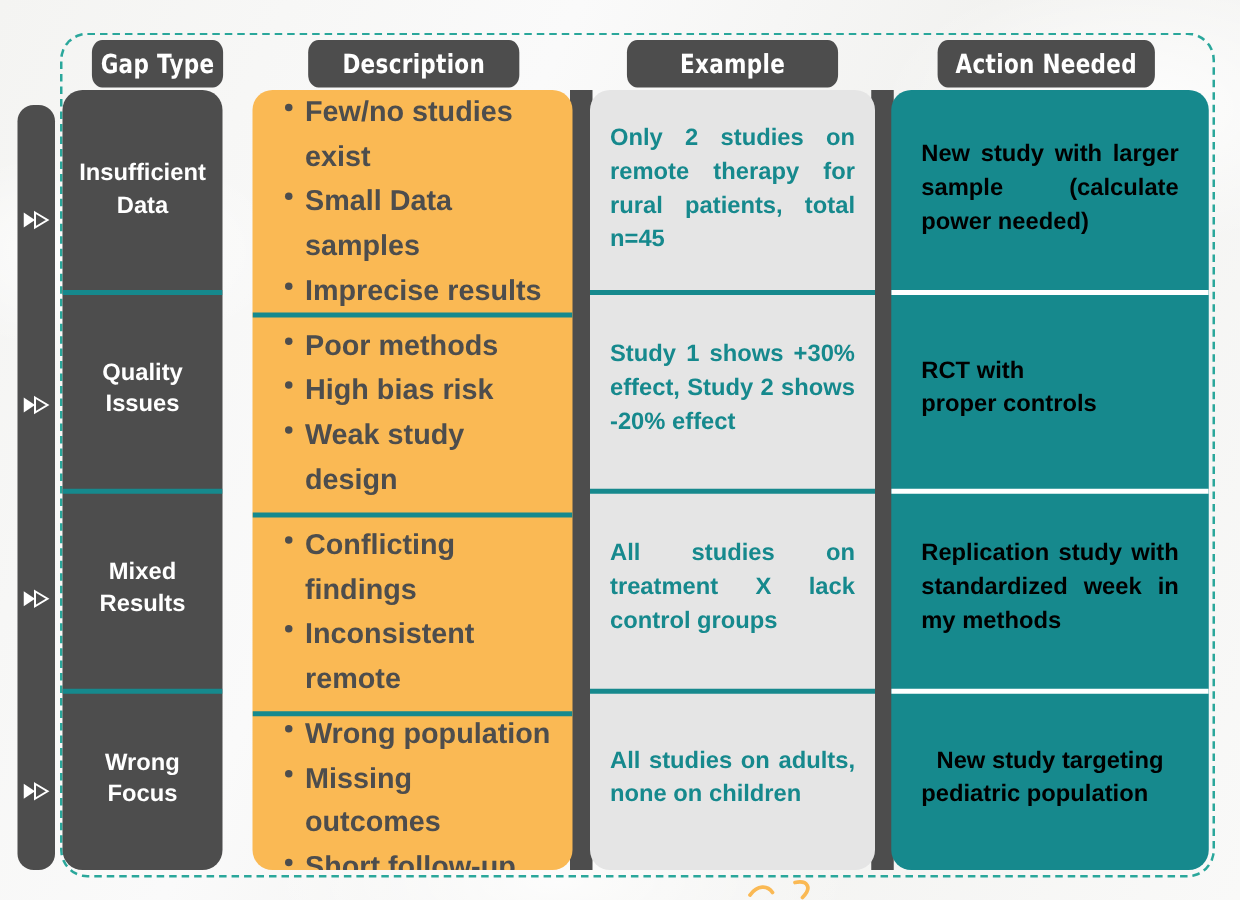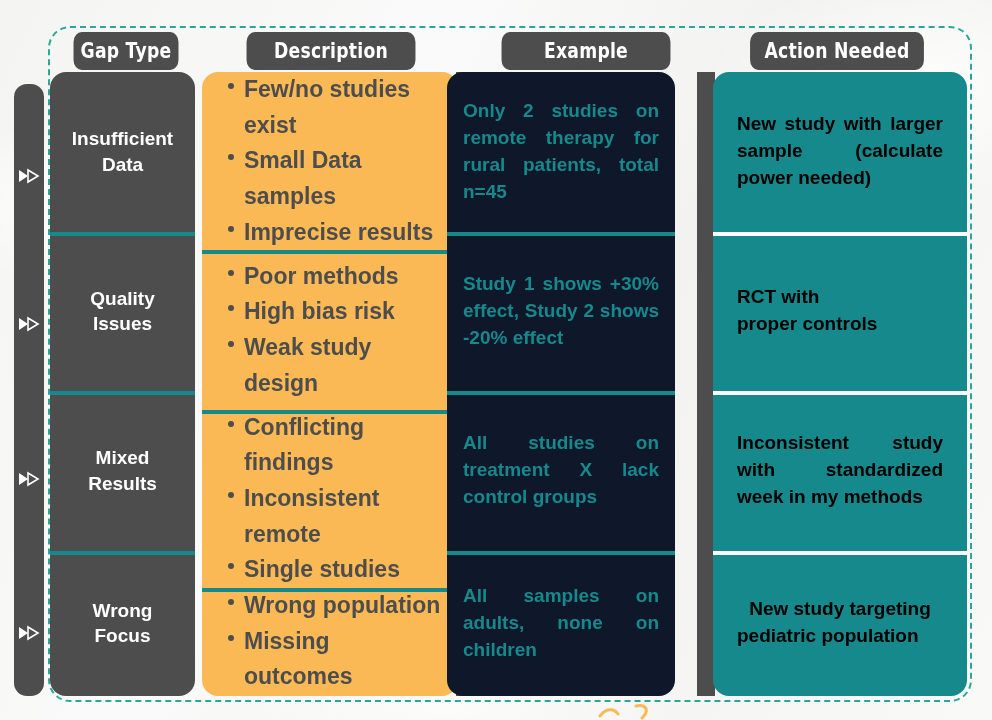--- a/index.html
+++ b/index.html
@@ -69,23 +69,23 @@
 
   
   .col {
     position: absolute;
     top: 72px;
     height: 624px;
     border-radius: 16px;
     z-index: 4;
     overflow: hidden;
   }
-  .col-gaptype    { left: 50px;  width: 145px; background: #4d4d4d; }
+  .col-gaptype    { left: 50px;  width: 128px; background: #4d4d4d; }
   .col-desc       { left: 202px; width: 256px; background: #fab954; }
-  .col-example    { left: 447px; width: 228px; background: #0f172a; }
+  .col-example    { left: 472px; width: 228px; background: #e5e5e5; }
   .col-action     { left: 713px; width: 254px; background: #16898d; }
 
   
   .gutter {
     position: absolute;
     top: 72px;
     height: 624px;
     background: #4d4d4d;
     z-index: 3;
   }
@@ -285,21 +285,20 @@
         <ul class="bullets">
           <li>Poor methods</li>
           <li>High bias risk</li>
           <li>Weak study design</li>
         </ul>
       </div>
       <div class="cell">
         <ul class="bullets">
           <li>Conflicting findings</li>
           <li>Inconsistent remote</li>
-          <li>Single studies</li>
         </ul>
       </div>
       <div class="cell">
         <ul class="bullets">
           <li>Wrong population</li>
           <li>Missing outcomes</li>
           <li>Short follow-up</li>
         </ul>
       </div>
     </div>
@@ -310,36 +309,36 @@
       <div class="cell">
         <div class="example-text">Only 2 studies  on remote therapy for rural patients, total n=45</div>
       </div>
       <div class="cell">
         <div class="example-text">Study 1 shows +30% effect, Study 2 shows -20% effect</div>
       </div>
       <div class="cell">
         <div class="example-text">All studies on treatment X lack control groups</div>
       </div>
       <div class="cell">
-        <div class="example-text">All samples on adults, none on children</div>
+        <div class="example-text">All studies on adults, none on children</div>
       </div>
     </div>
   </div>
 
   <div class="col col-action">
     <div class="rows">
       <div class="cell">
         <div class="action-text">New study with larger sample (calculate power needed)</div>
       </div>
       <div class="cell">
         <div class="action-text" style="white-space:pre-line;text-align:right">RCT with
 proper controls</div>
       </div>
       <div class="cell">
-        <div class="action-text">Inconsistent study with standardized week in my methods</div>
+        <div class="action-text">Replication study with standardized week in my methods</div>
       </div>
       <div class="cell">
         <div class="action-text" style="text-align:center">New study targeting pediatric population</div>
       </div>
     </div>
   </div>
 
   <div class="squiggle">
     <svg width="70" height="18" viewBox="0 0 70 18" aria-hidden="true">
       <path d="M2 14 C 8 6, 16 6, 20 12" fill="none" stroke="#fab954" stroke-width="3" stroke-linecap="round"></path>

